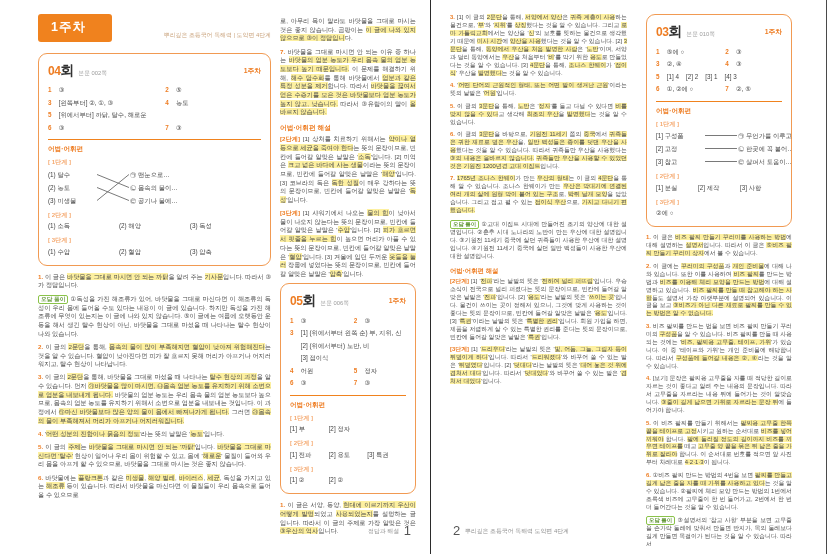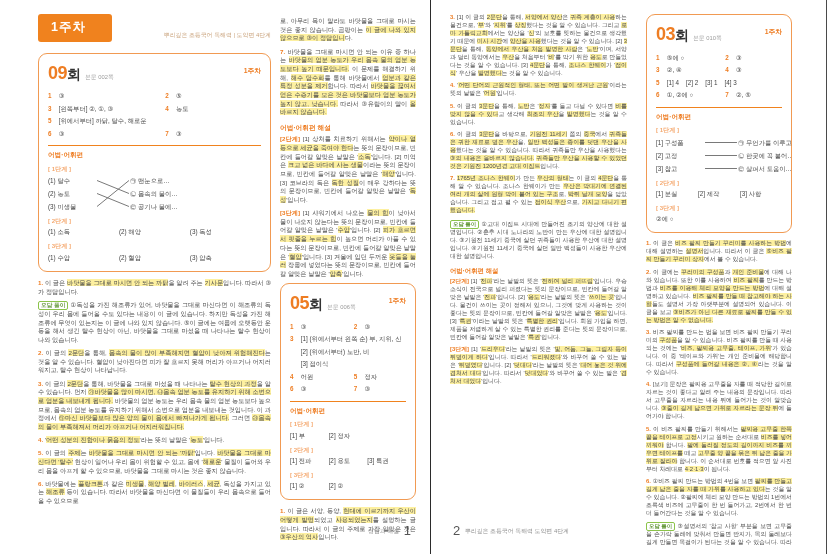--- a/index.html
+++ b/index.html
@@ -26,21 +26,21 @@
   .pnum{color:#ee7d23;font-weight:bold;}
   mark{background:#fdf0a0;color:inherit;padding:0;}
   .badge{display:inline-block;border:1px solid #8bc34a;color:#64973a;background:#fff;
          font-size:0.92em;font-weight:bold;padding:0 2px;border-radius:2px;line-height:1.25;}
   .step{color:#ee7d23;font-weight:bold;}
   .vh{color:#ee7d23;font-weight:bold;font-size:1.08em;margin:6px 0 3px;text-align:left;}
   
   .abox{border:1.6px solid #f19a52;border-radius:9px;padding:6px 9px 7px;margin-bottom:7px;
         background:#fff;font-size:6.3px;line-height:1.55;text-align:left;}
   .abox-head{margin-bottom:3px;}
-  .abox-n{color:#ee7d23;font-weight:bold;font-size:18px;letter-spacing:-0.5px;}
+  .abox-n{color:#ee7d23;font-weight:bold;font-size:12px;letter-spacing:-0.5px;}
   .abox-h{color:#333;font-weight:bold;font-size:14px;}
   .abox-ref{color:#9b9b9b;font-size:5.8px;margin-left:4px;}
   .abox-week{float:right;color:#ee7d23;font-weight:bold;font-size:6.8px;margin-top:6px;}
   .arow{display:flex;line-height:12.5px;}
   .aitem{flex:1;white-space:pre-wrap;color:#444;}
   .aitem + .aitem{flex:0 0 45%;}
   .anum{display:inline-block;min-width:9px;color:#ee7d23;font-weight:bold;}
   .abox-rule{border-top:1.6px solid #f0821e;margin:5px 0 4px;}
   .abox-vt{color:#ee7d23;font-weight:bold;font-size:6.6px;margin-bottom:2px;}
   .slab{color:#f5aa71;font-weight:bold;font-size:6.1px;margin:3px 0 1px;}
@@ -64,21 +64,21 @@
 
 <div id="spread">
   <div class="page" id="page-left">
     <div class="col" id="p1c1">
       <div class="banner-row">
         <div class="banner">1주차</div>
         <div class="series">뿌리깊은 초등국어 독해력 | 도약편 4단계</div>
       </div>
       <div>
           <div class="abox">
-            <div class="abox-head"><span class="abox-n">09</span><span class="abox-h">회</span><span class="abox-ref">본문 002쪽</span><span class="abox-week">1주차</span></div>
+            <div class="abox-head"><span class="abox-n">04</span><span class="abox-h">회</span><span class="abox-ref">본문 002쪽</span><span class="abox-week">1주차</span></div>
             <div class="arow">
               <span class="aitem"><span class="anum">1</span> ③</span>
               <span class="aitem"><span class="anum">2</span> ⑤</span>
             </div>
             <div class="arow">
               <span class="aitem"><span class="anum">3</span> [왼쪽부터] ②, ①, ③</span>
               <span class="aitem"><span class="anum">4</span> 농도</span>
             </div>
             <div class="arow">
               <span class="aitem"><span class="anum">5</span> [위에서부터] 까닭, 탈수, 해로운</span>

